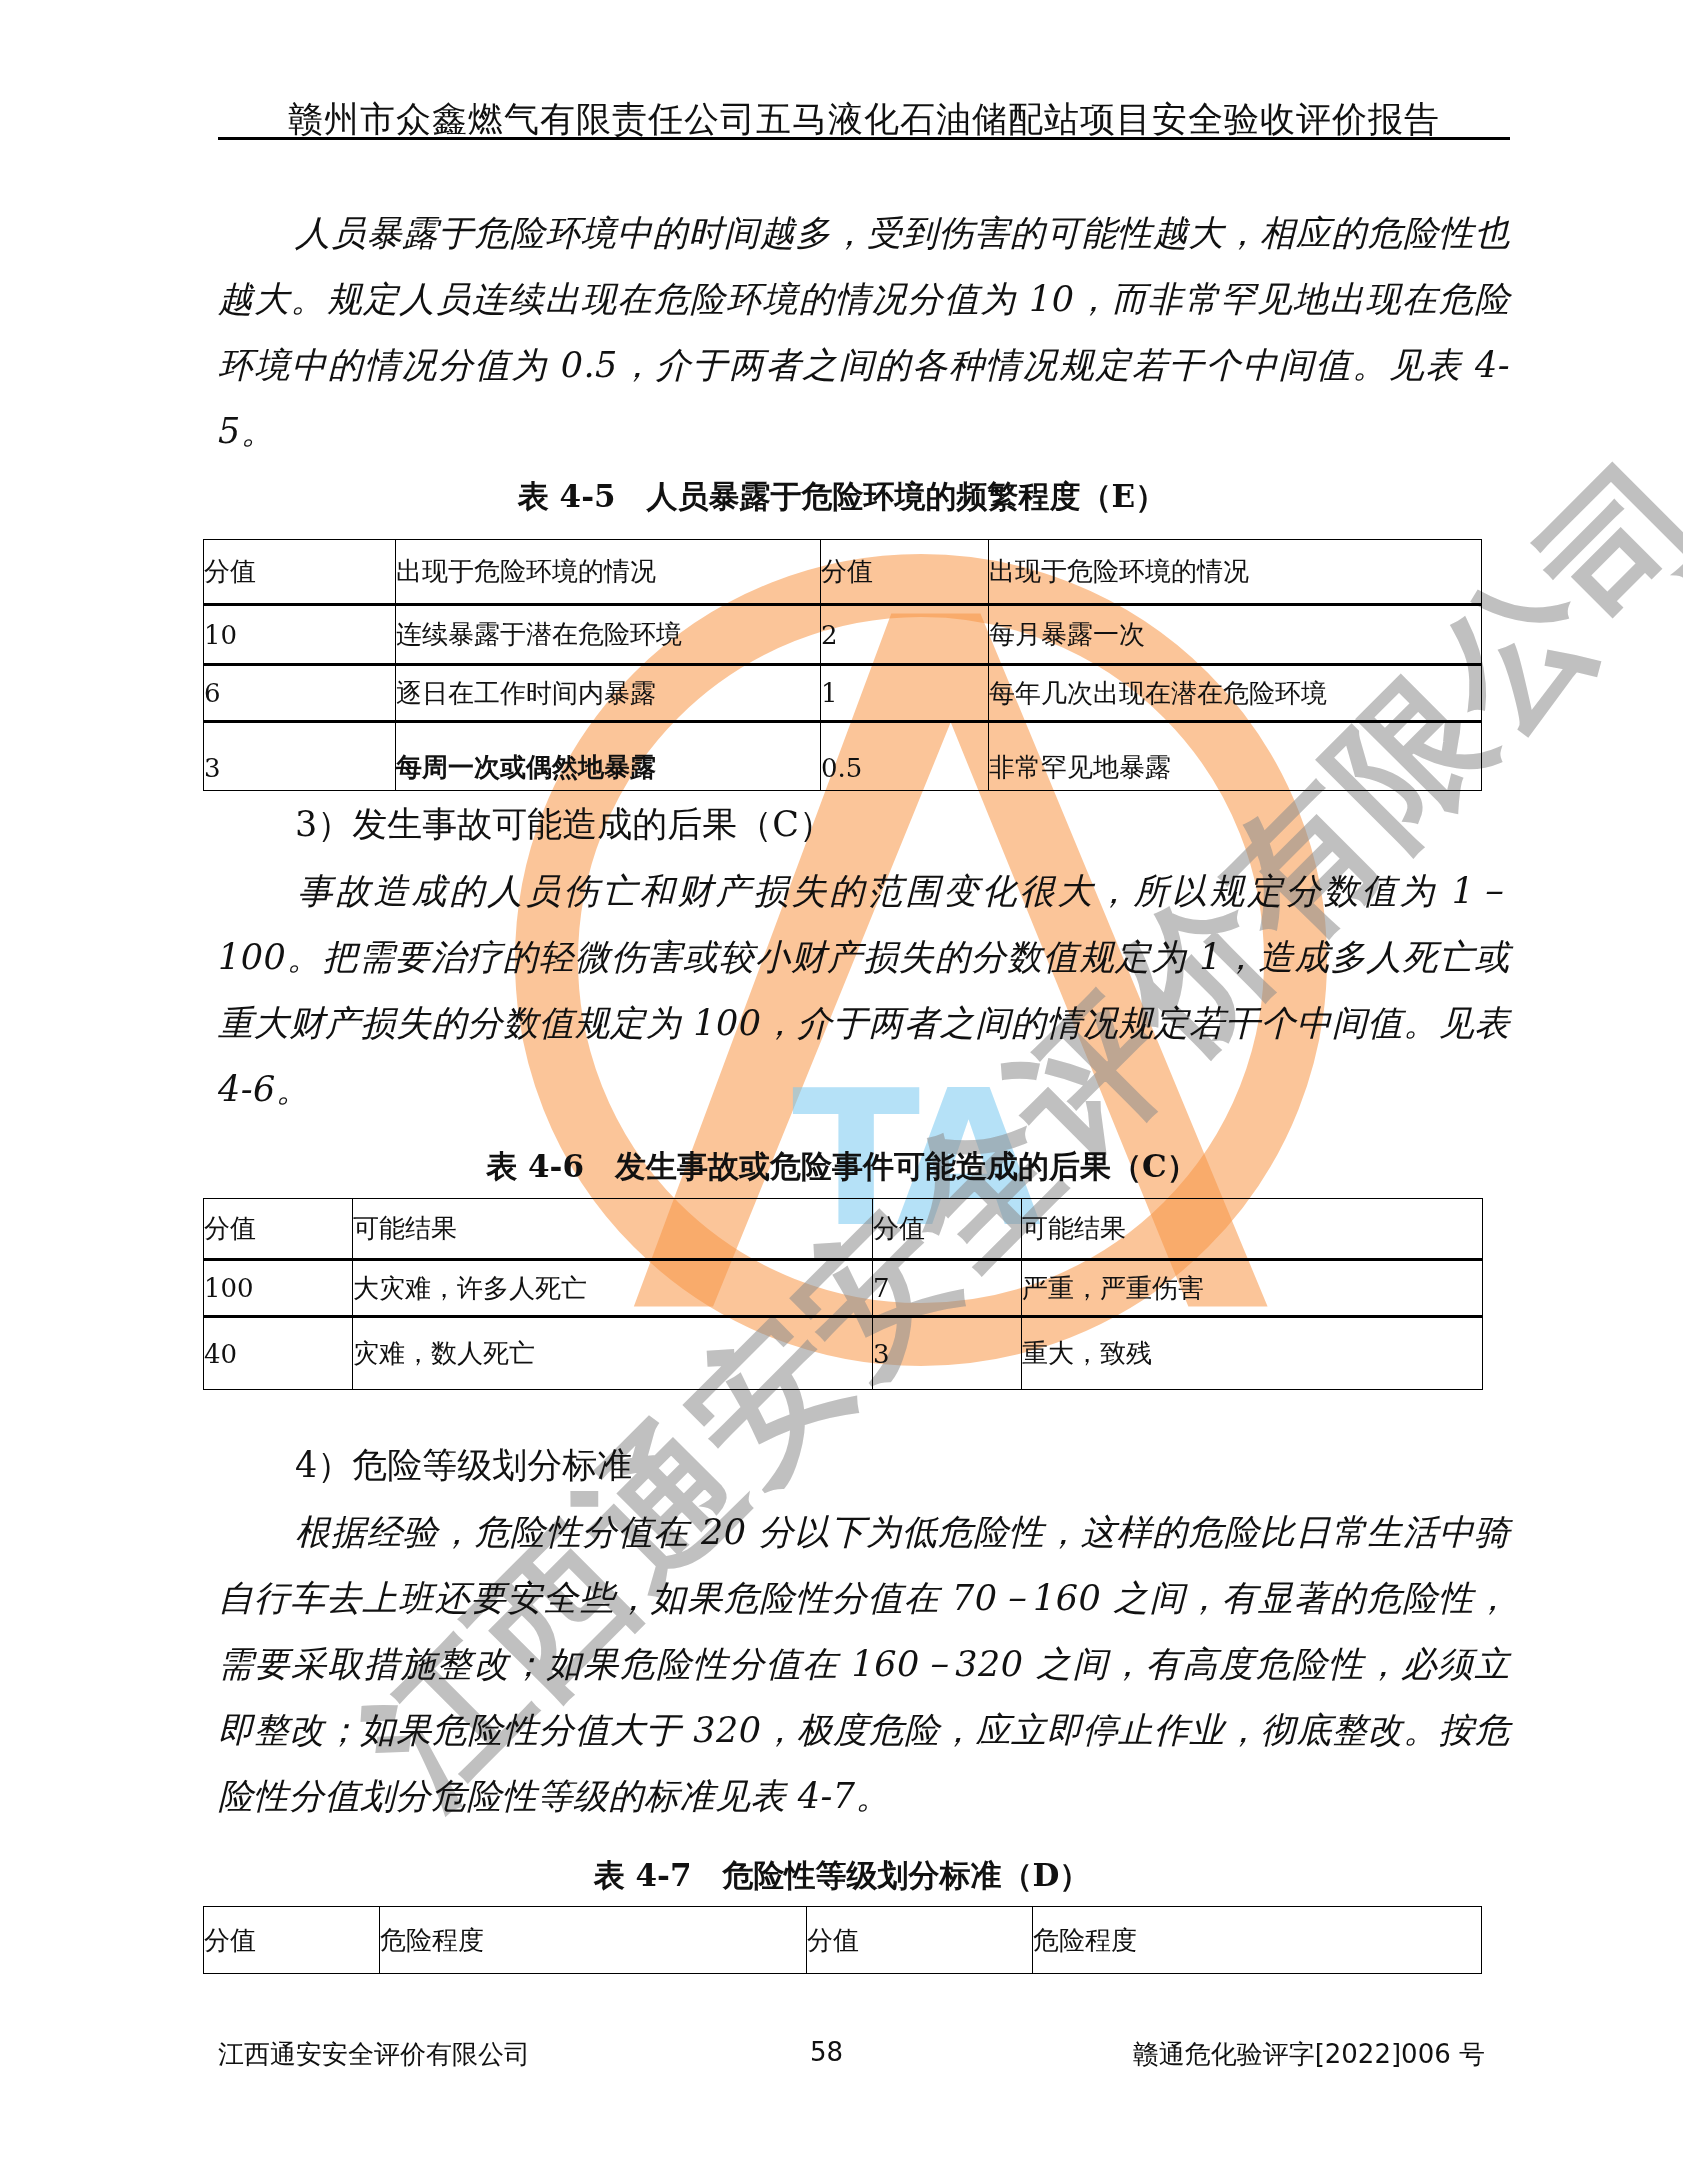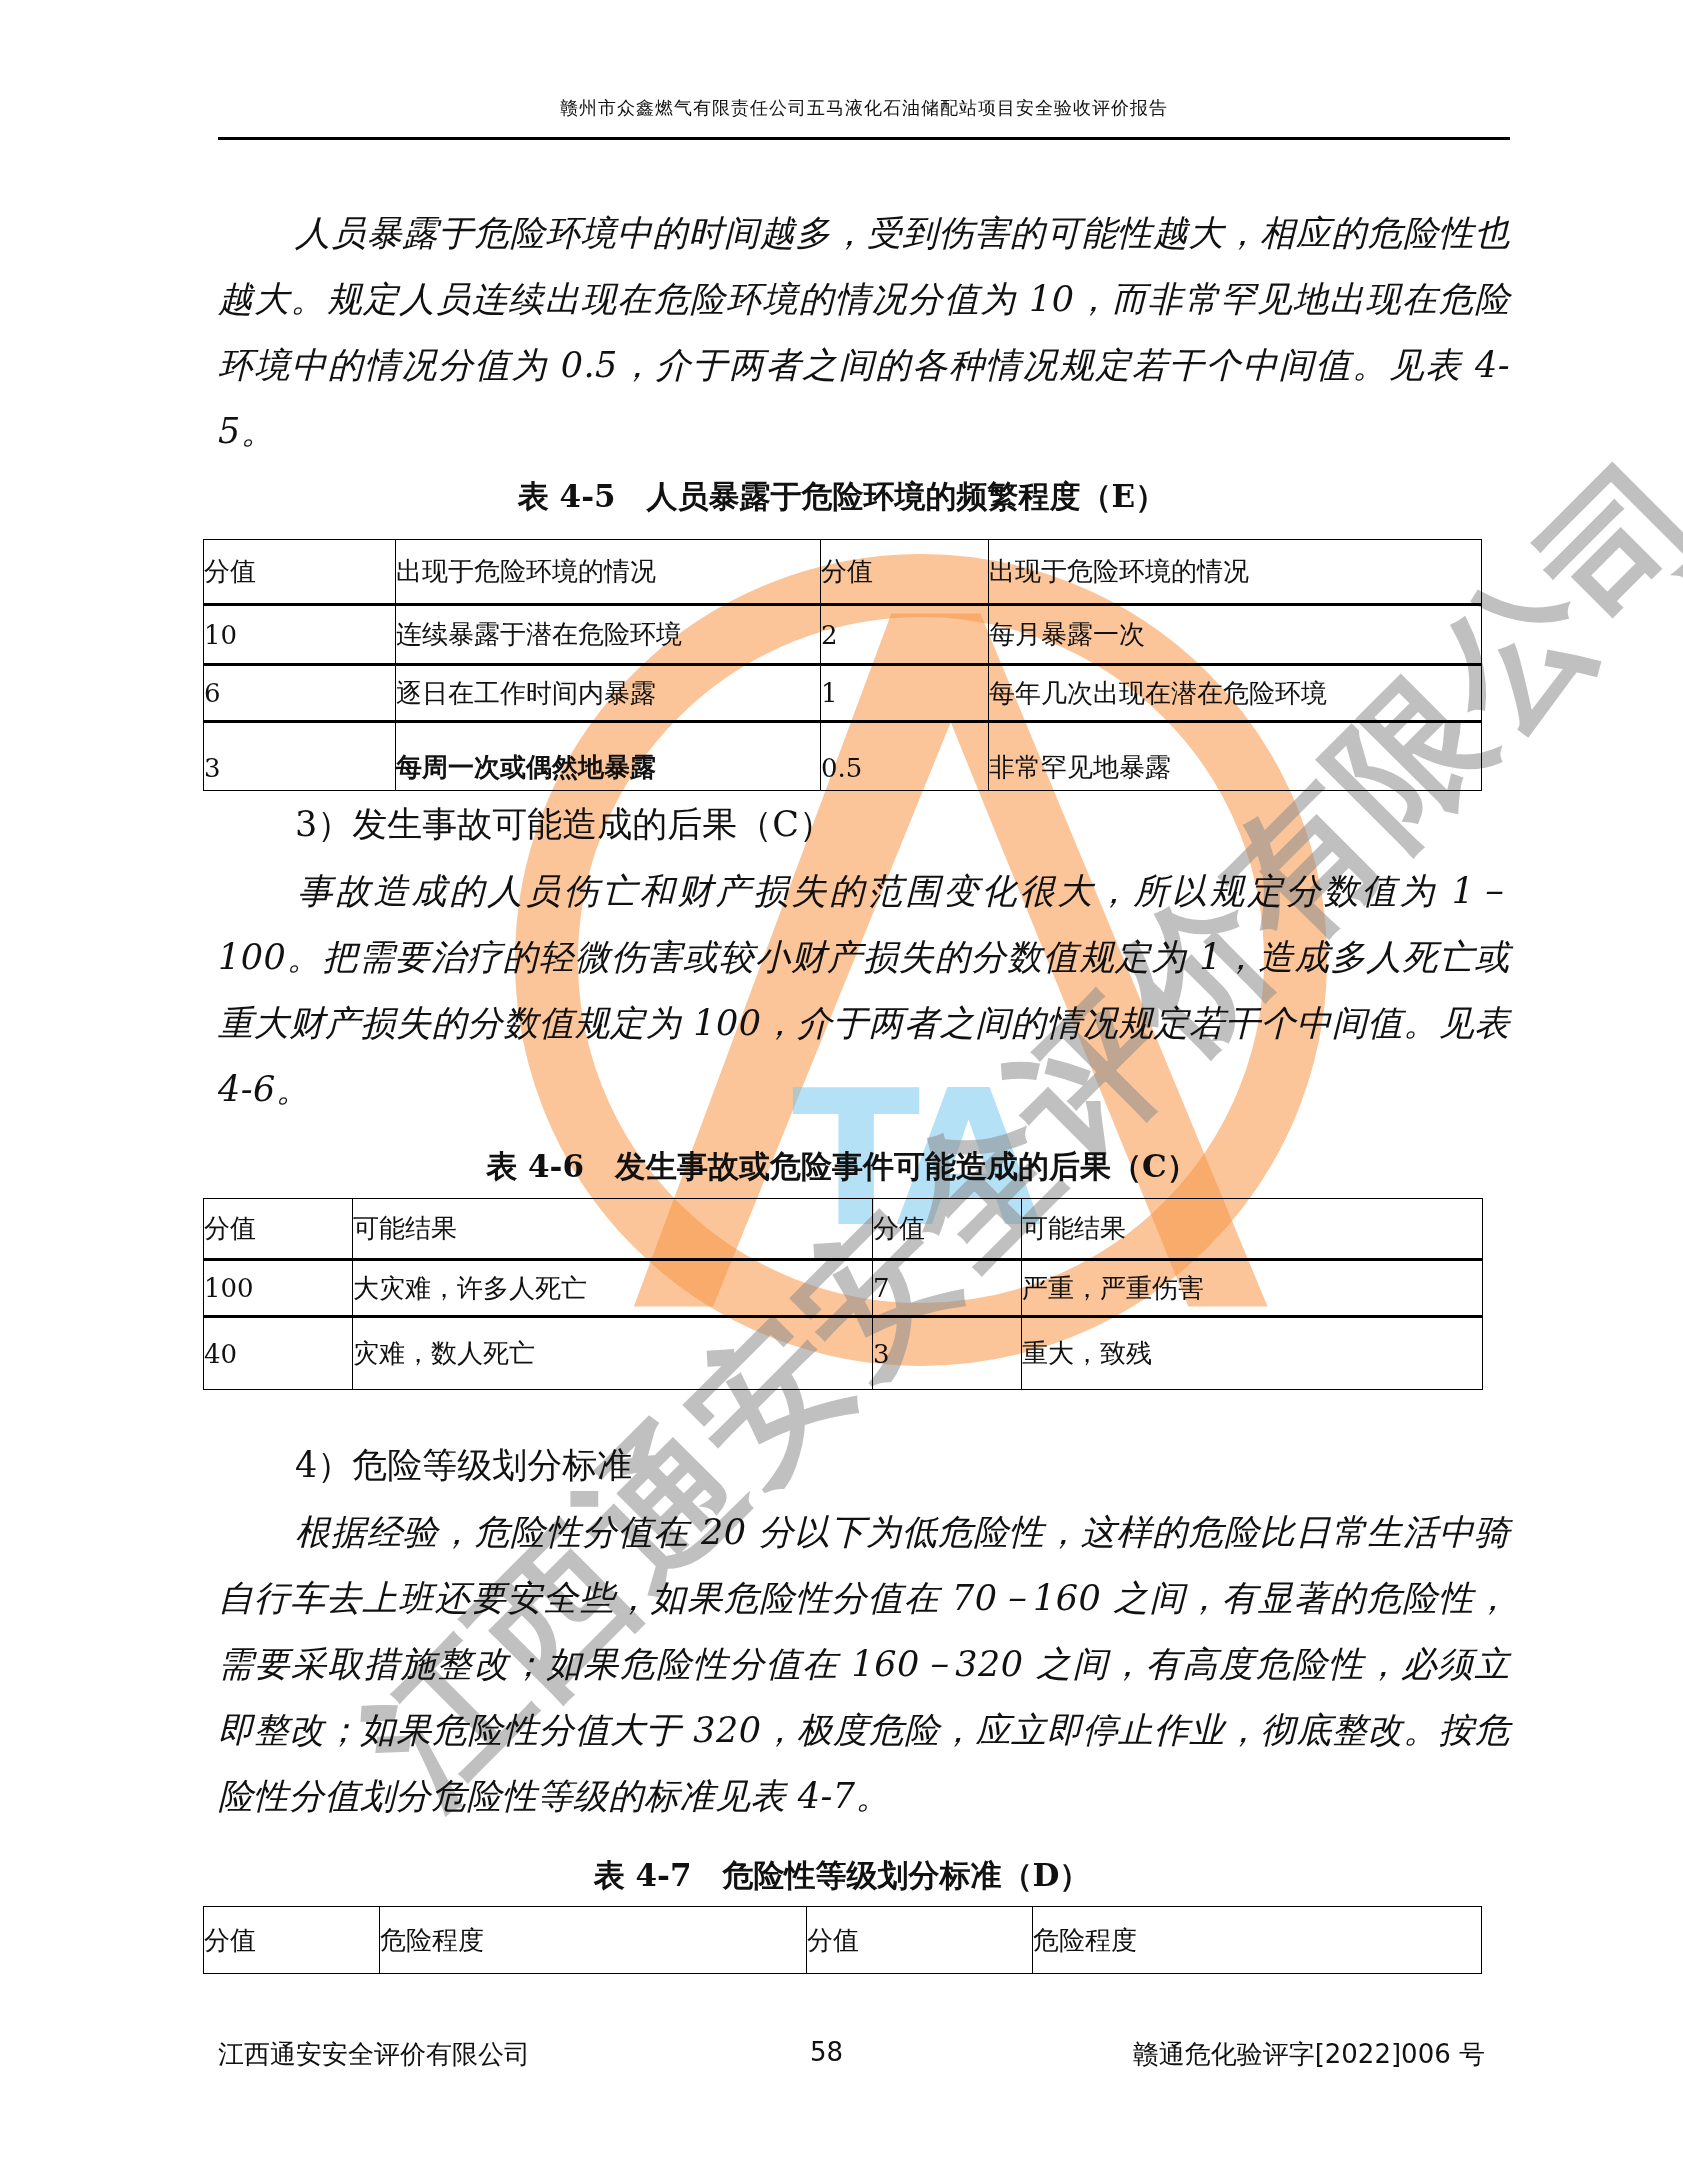--- a/index.html
+++ b/index.html
@@ -17,21 +17,21 @@
   .wm-brand { left: 713px; top: 1416px; font-family: "DejaVu Sans", sans-serif; font-size: 117px;
               font-weight: bold; color: rgba(240,110,110,0.42); letter-spacing: 6px; }
   .wm-diag { left: 248px; top: 950px; width: 1485px; font-family: "DejaVu Sans", sans-serif;
              font-size: 149px; font-weight: bold; color: rgba(140,140,140,0.55);
              transform: rotate(-45deg); transform-origin: 0 0; white-space: nowrap;
              letter-spacing: 2px; top: 1703px; left: 327px; }
 
   .content { position: absolute; inset: 0; z-index: 2; }
 
   .header-title { position: absolute; left: 218px; width: 1292px; top: 96px; text-align: center;
-                  font-family: "DejaVu Sans", sans-serif; font-size: 18px; letter-spacing: 1px; color: #111; }
+                  font-family: "DejaVu Sans", sans-serif; font-size: 35px; letter-spacing: 1px; color: #111; }
   .header-rule { position: absolute; left: 218px; width: 1292px; top: 137px; height: 3px; background: #000; }
 
   .para { position: absolute; left: 218px; width: 1292px; font-size: 35px; line-height: 66px;
           text-align: justify; letter-spacing: 0.5px; font-style: italic; }
   .para .indent { display: inline-block; width: 77px; }
   .subhead { position: absolute; left: 295px; font-size: 35px; line-height: 68px; }
 
   .caption { position: absolute; left: 203px; width: 1278px; text-align: center; font-size: 31px;
              font-weight: bold; font-family: "DejaVu Serif", serif; }
 

